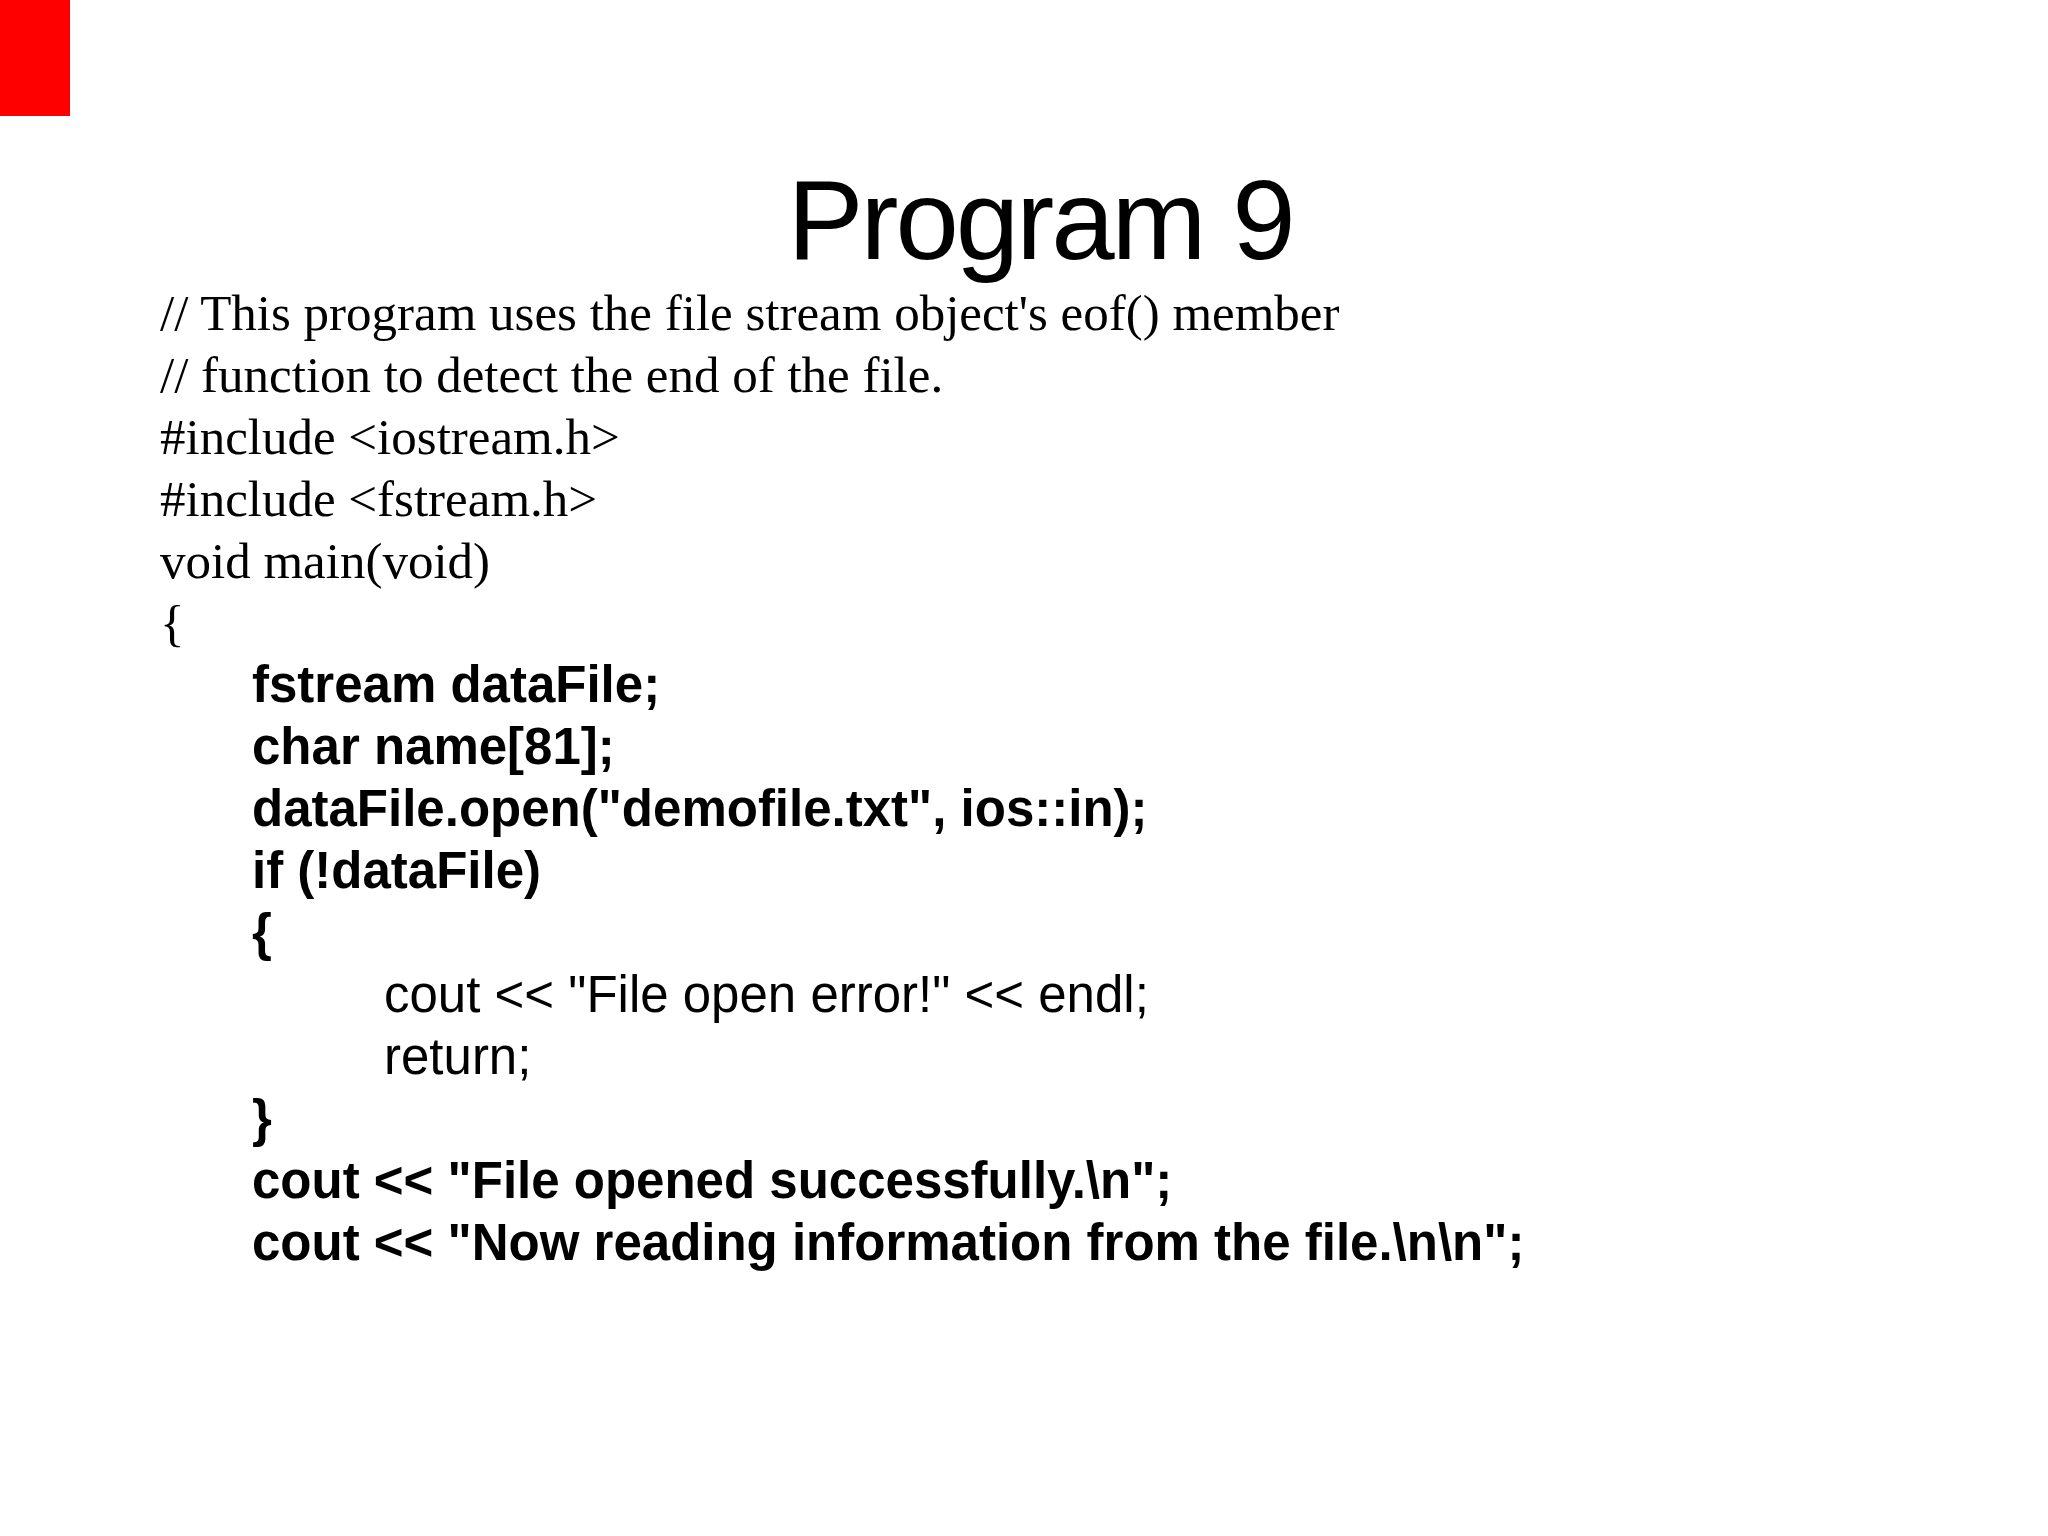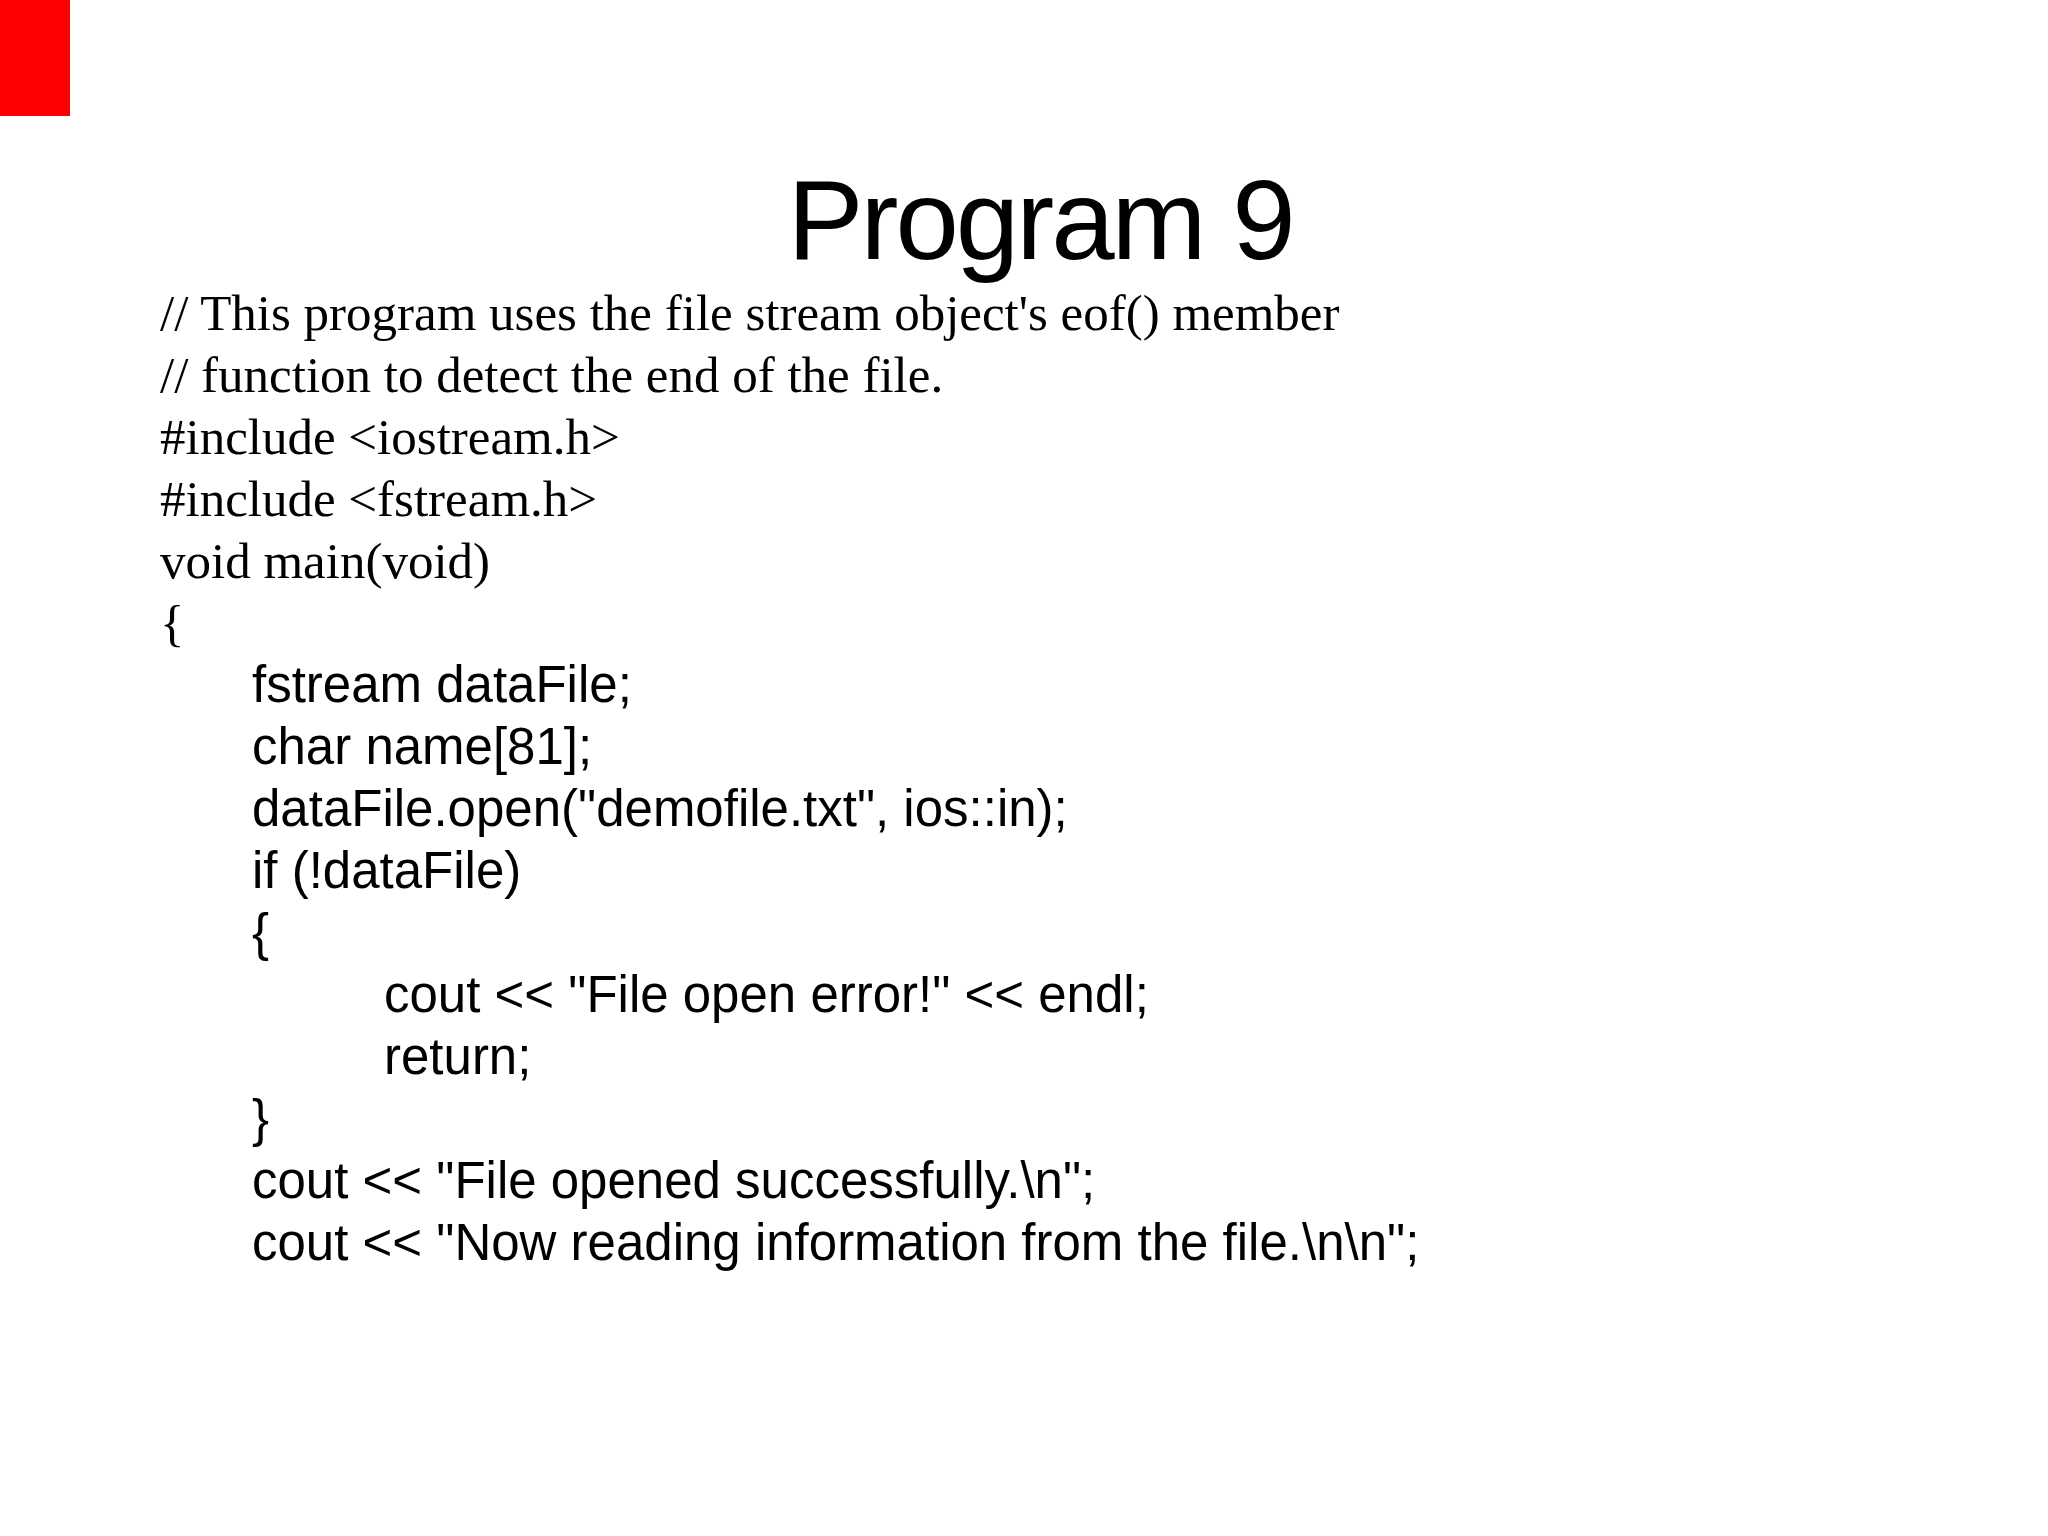--- a/index.html
+++ b/index.html
@@ -39,21 +39,21 @@
   .code {
     position: absolute;
     left: 160px;
     top: 282px;
     right: 40px;
     font-size: 51px;
     line-height: 62px;
     white-space: pre;
   }
   .code-line.indent-0 { padding-left: 0; font-family: Liberation Serif, serif; }
-  .code-line.indent-1 { padding-left: 92px; }
+  .code-line.indent-1 { padding-left: 92px; font-weight: bold; }
   .code-line.indent-2 { padding-left: 224px; }
 </style>
 </head>
 <body>
 
 <div class="slide" style="background: rgb(255, 255, 255);">
 
   <div class="red-bar" style="background: rgb(254, 0, 0);"></div>
 
   <h1 class="title" style="color: rgb(0, 0, 0);">Program 9</h1>

